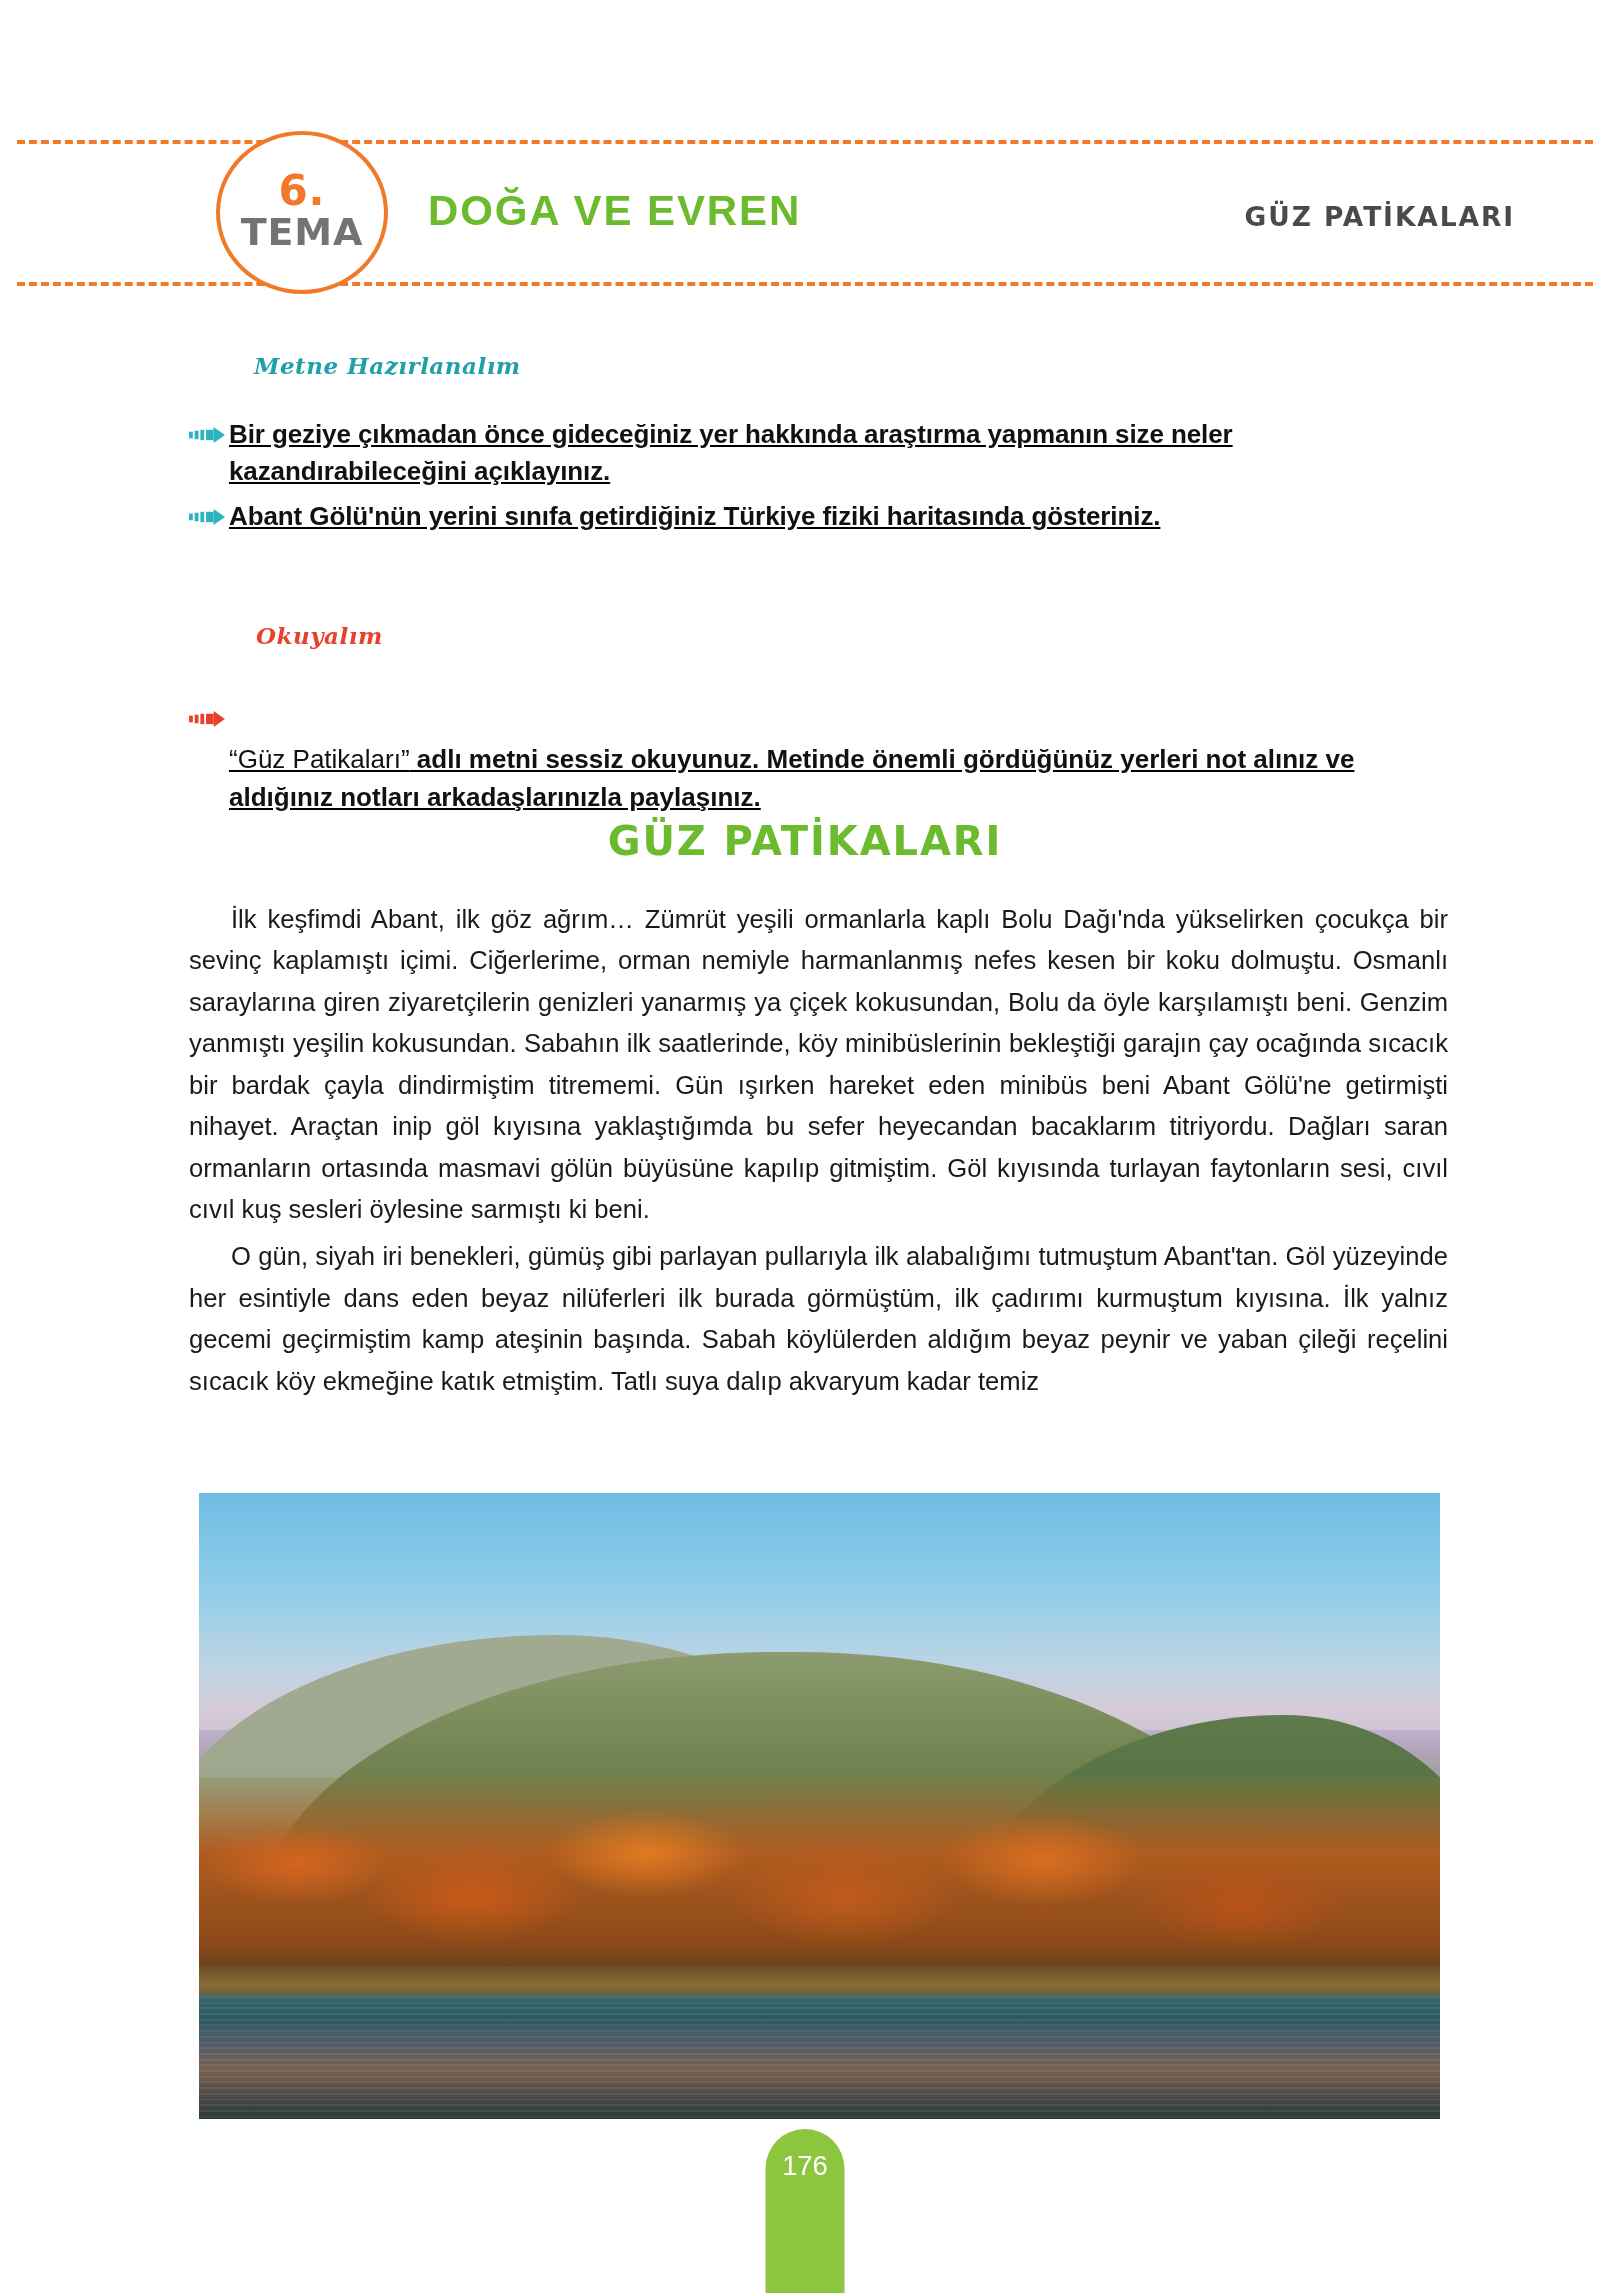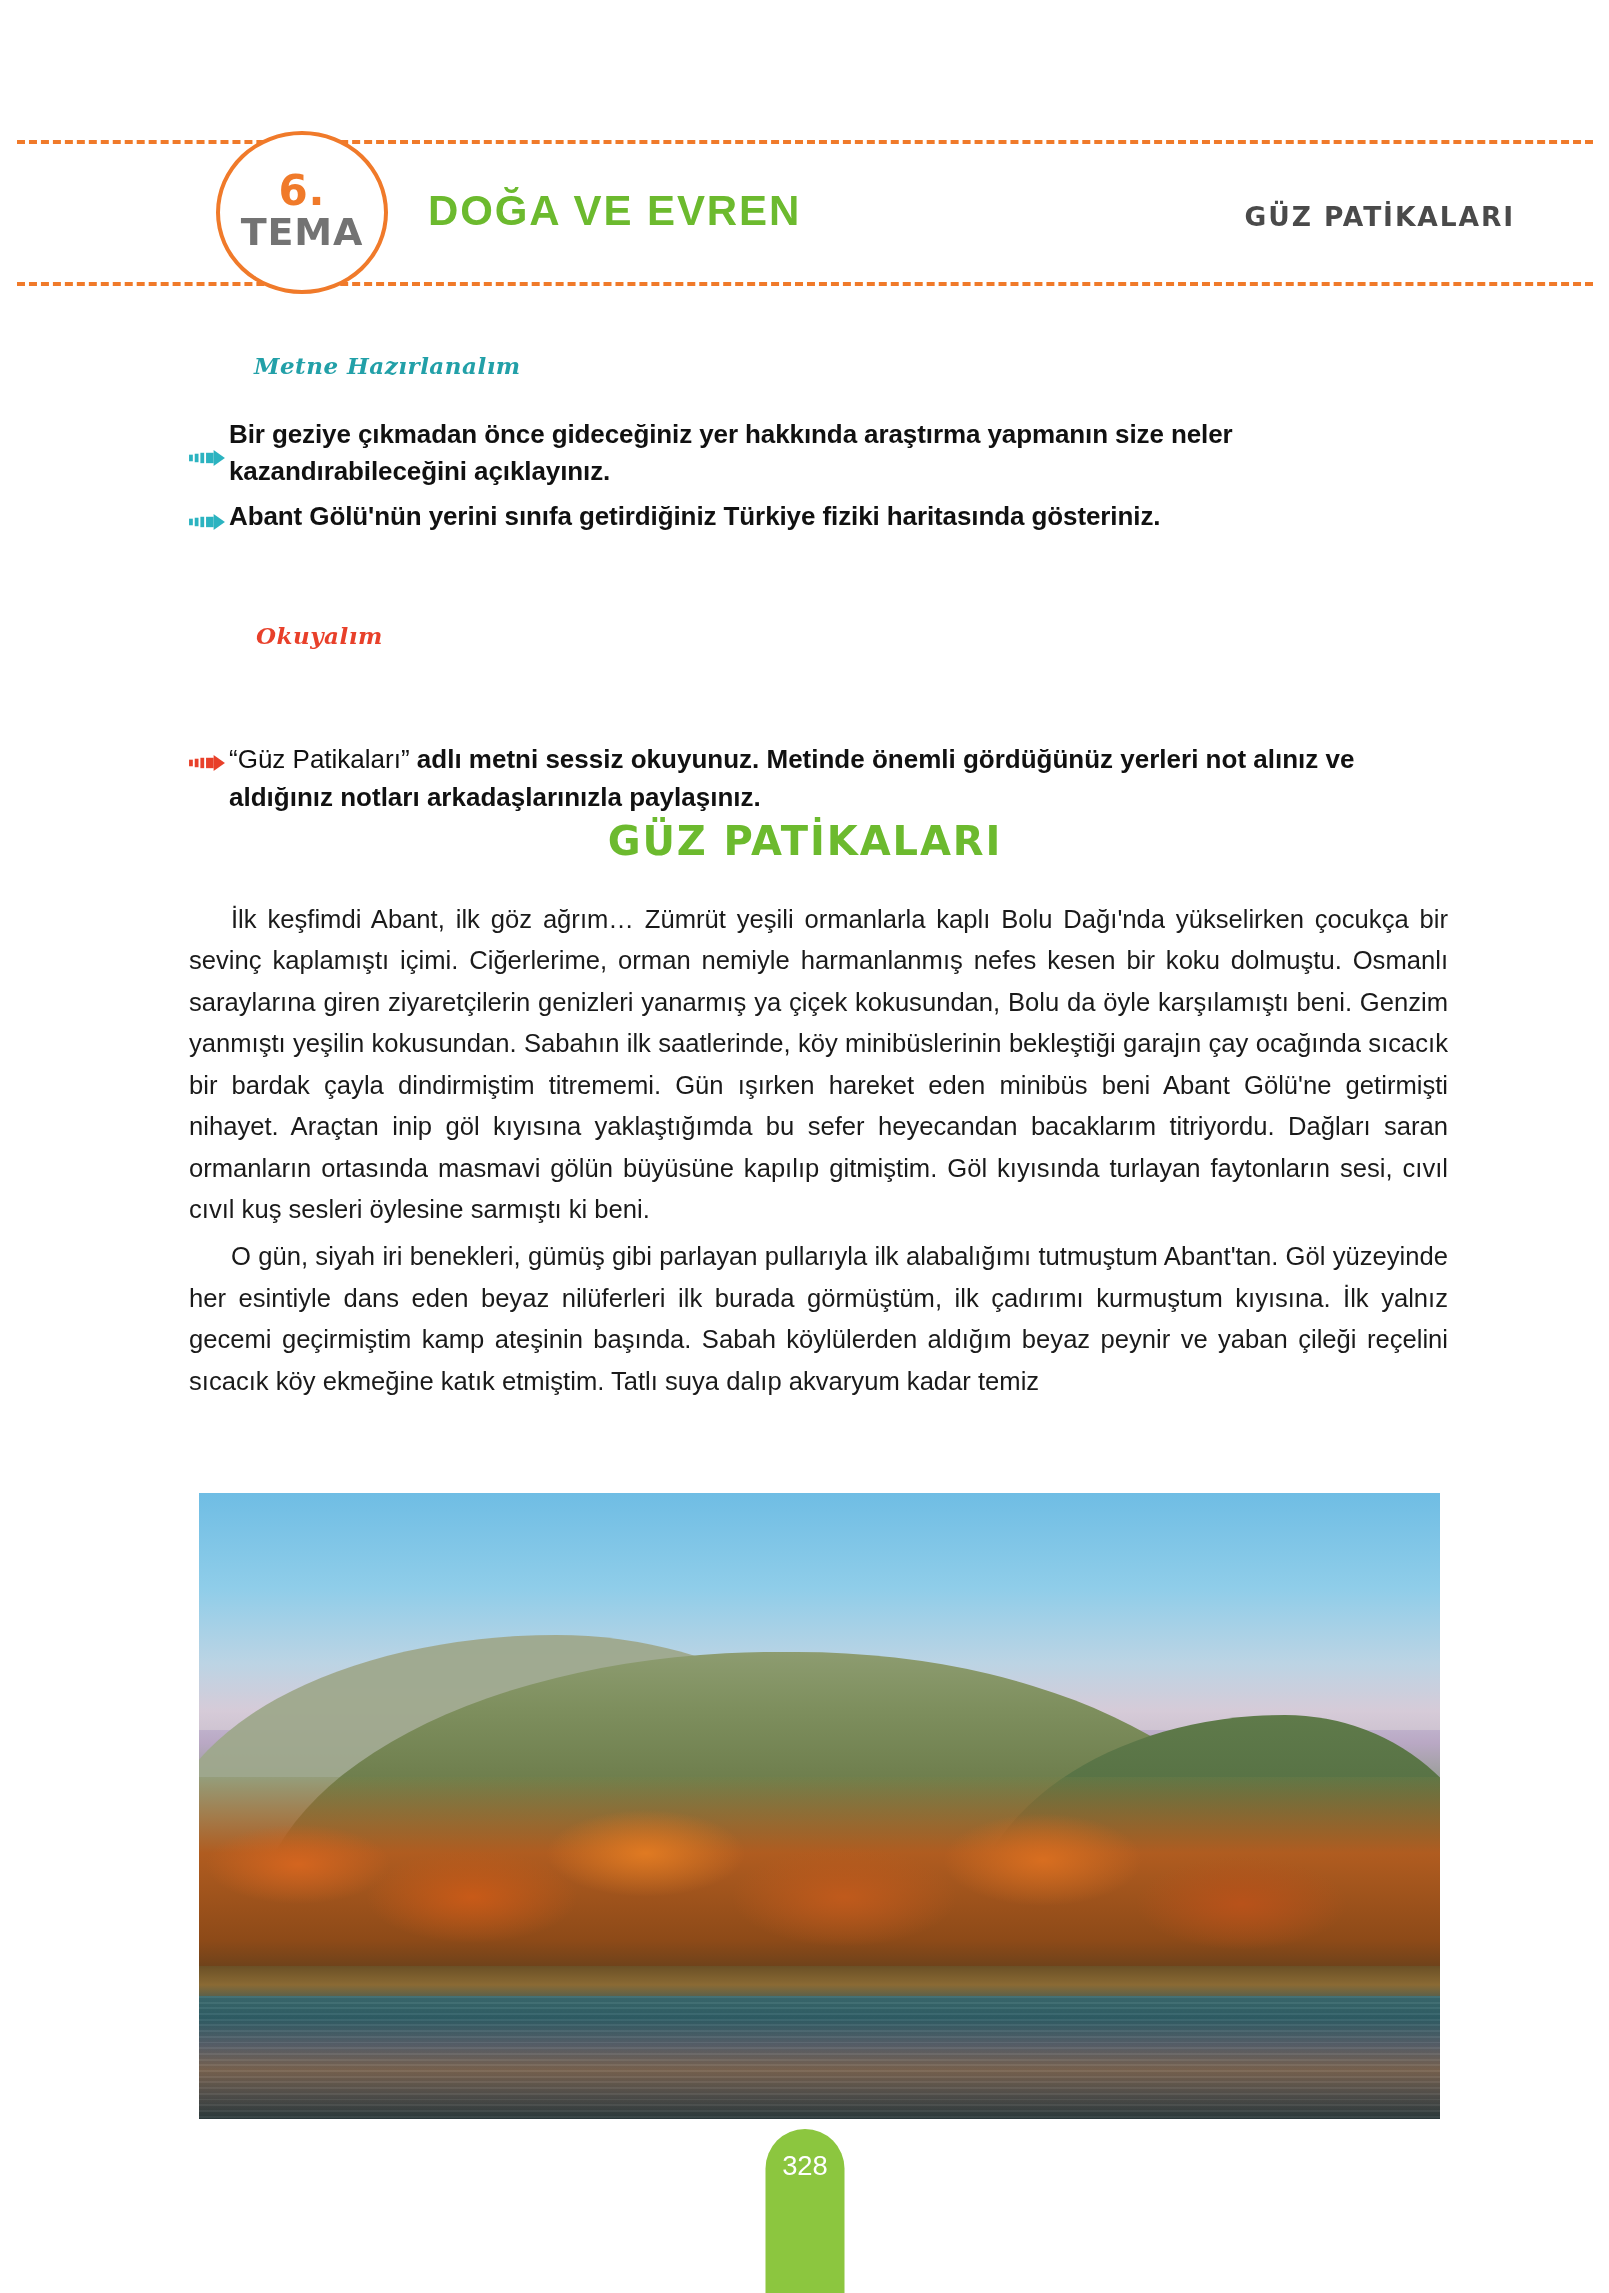--- a/index.html
+++ b/index.html
@@ -133,22 +133,23 @@
   }
 
   .bullet-list {
     position: absolute;
     left: 189px;
     top: 104px;
     width: 1259px;
   }
   .bullet-row {
     display: flex;
-    align-items: center;
+    align-items: flex-start;
     margin-bottom: 8.5px;
+    text-decoration: underline;
   }
   .arrow {
     width: 40px;
     flex: 0 0 40px;
     padding-top: 9.5px;
   }
   .arrow svg { display: block; }
   .bullet-text {
     font-family: "Liberation Sans", sans-serif;
     font-weight: bold;
@@ -369,17 +370,17 @@
       <div class="hill-far"></div>
       <div class="hill-main"></div>
       <div class="hill-right"></div>
       <div class="forest"></div>
       <div class="shore"></div>
       <div class="water"></div>
     </div>
   </div>
 
   <div class="page-tab">
-    <div class="page-num">328</div>
+    <div class="page-num">176</div>
   </div>
 
 </div>
 
 
 </body></html>

